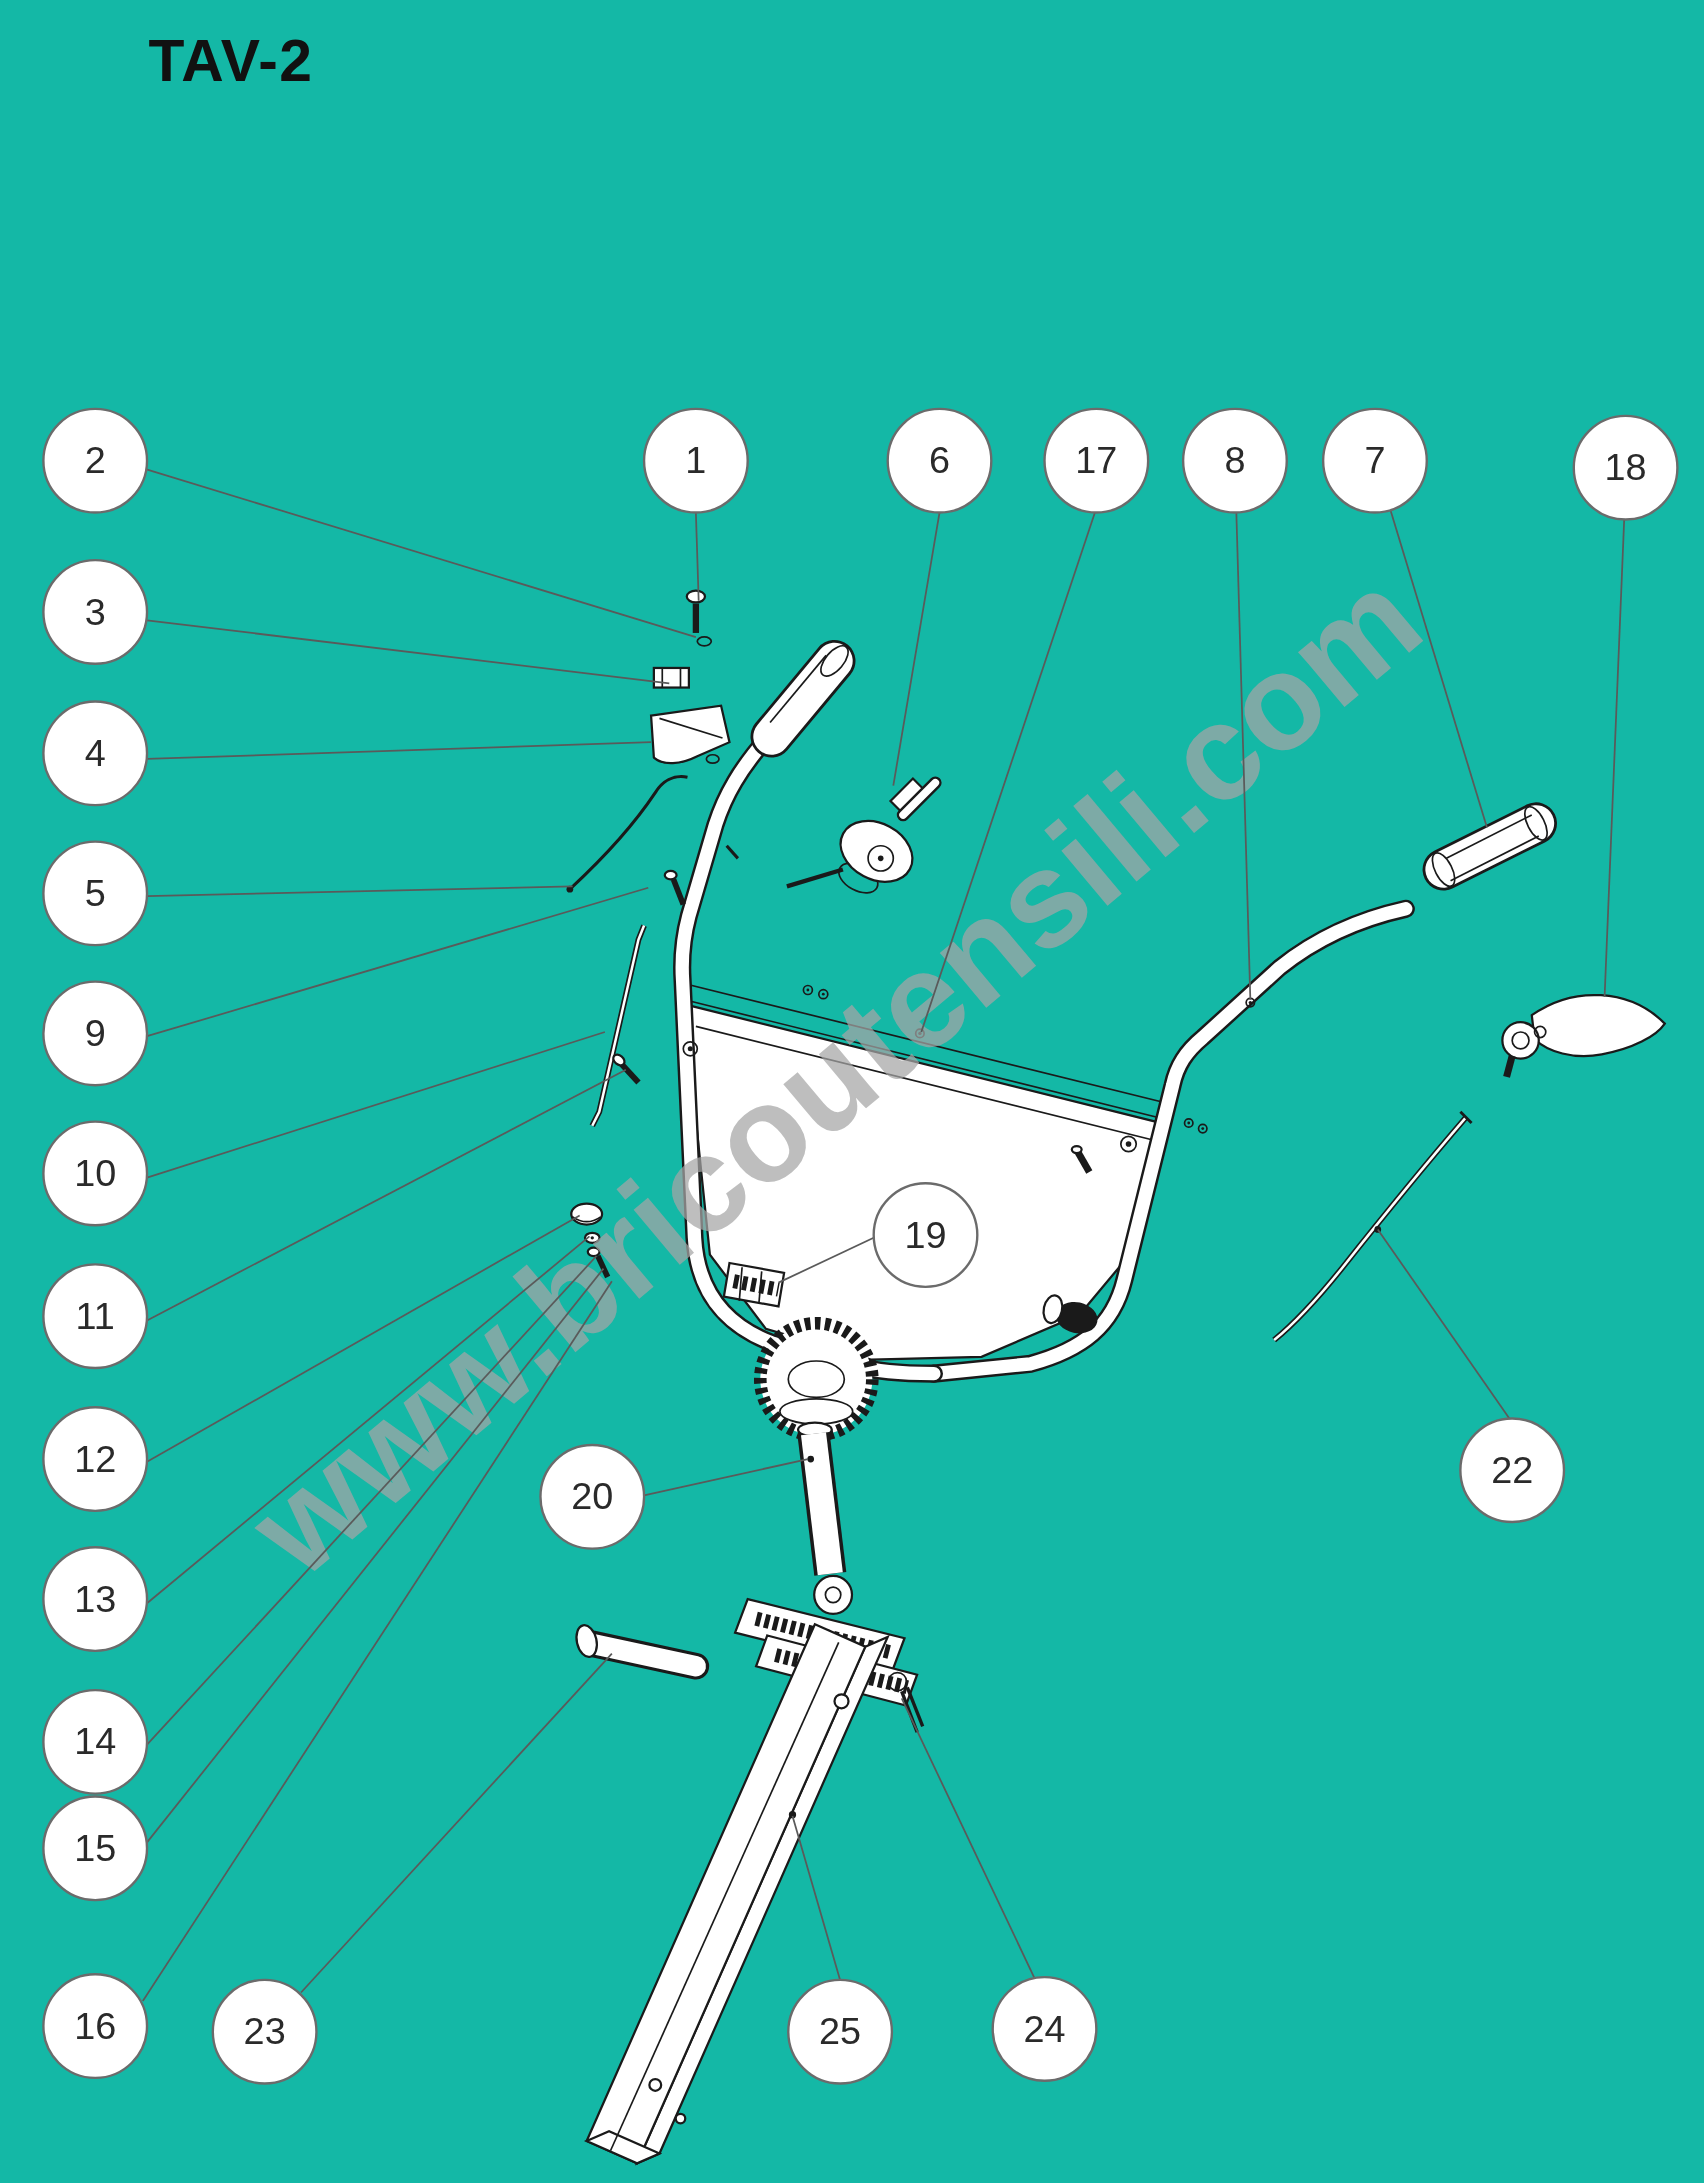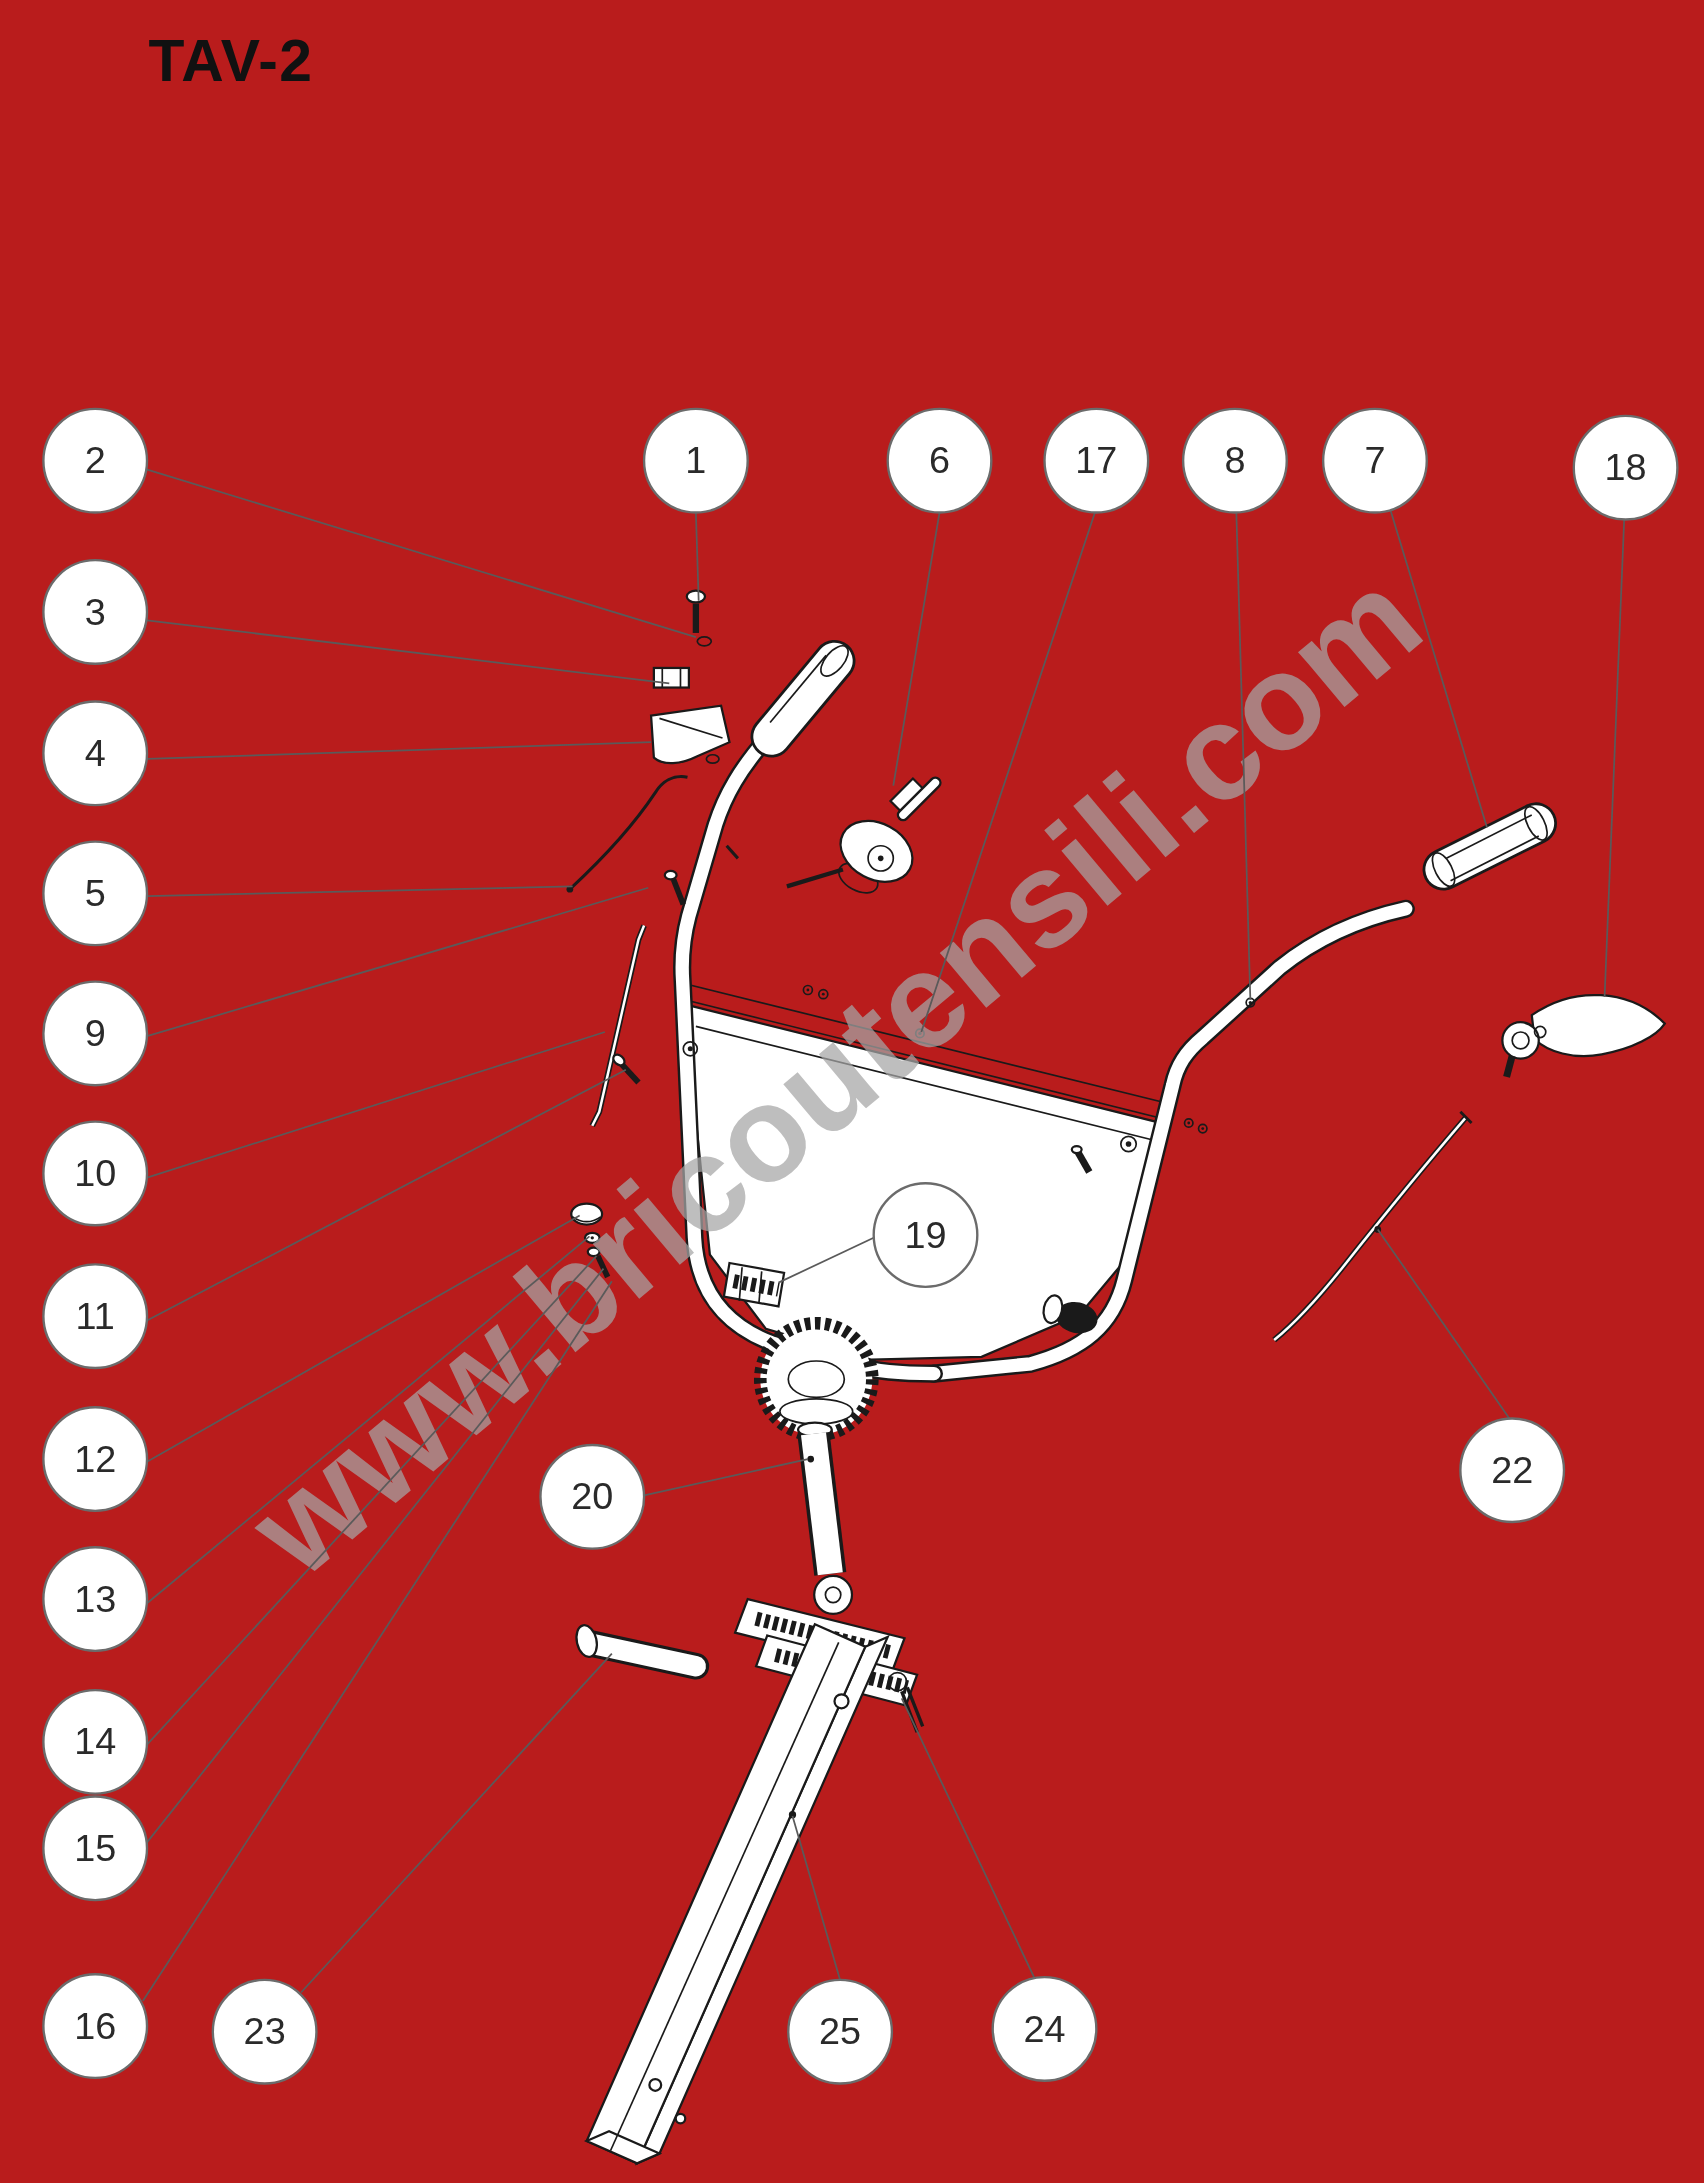--- a/index.html
+++ b/index.html
@@ -1,16 +1,16 @@
 <!DOCTYPE html>
 <html style="font-size:8.6px"><head>
 <meta charset="utf-8">
 <style>
   html,body{margin:0;padding:0;background:#ffffff;}
-  .page{position:relative;width:1704px;height:2183px;background:#b91c1c;overflow:hidden;}
+  .page{position:relative;width:1704px;height:2183px;background:#14b8a6;overflow:hidden;}
   svg{display:block;width:100%;height:100%;}
   .title{font:bold 42px "Liberation Sans",sans-serif;fill:#111111;letter-spacing:1px;}
   .watermark{font:bold 97px "Liberation Sans",sans-serif;fill:#a6a6a6;opacity:.72;}
   .callout-circle{fill:#ffffff;stroke:#6b6b6b;stroke-width:1.7;}
   .callout-num{font:27px "Liberation Sans",sans-serif;fill:#2a2a2a;text-anchor:middle;}
   .leader{stroke:#5a5a5a;stroke-width:1.25;fill:none;}
   .part{fill:#ffffff;stroke:#1a1a1a;stroke-width:1.6;}
   .thin{fill:none;stroke:#1a1a1a;stroke-width:1.2;}
   .tube-o{fill:none;stroke:#1a1a1a;stroke-width:13;stroke-linecap:round;}
   .tube-i{fill:none;stroke:#ffffff;stroke-width:9.5;stroke-linecap:round;}

